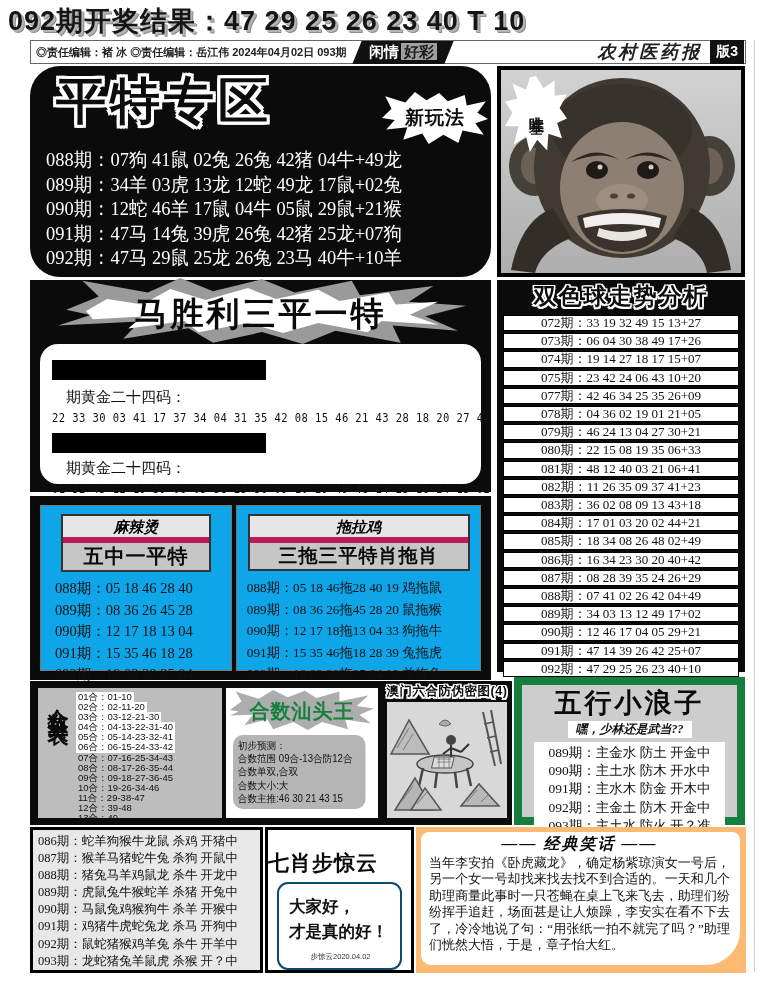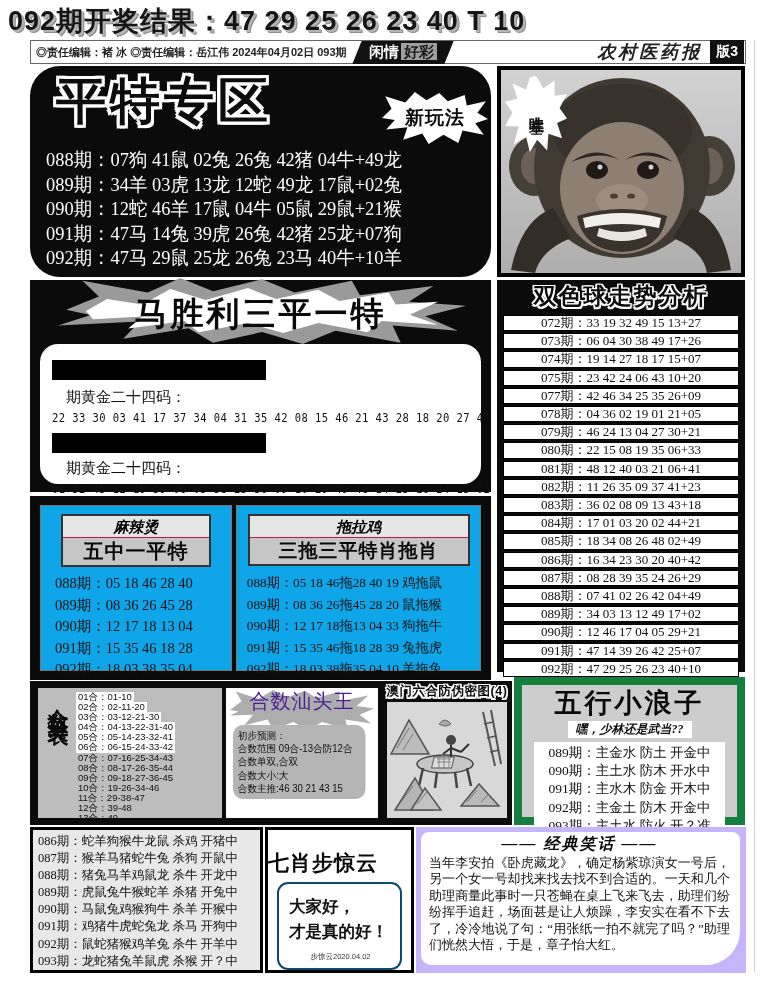--- a/index.html
+++ b/index.html
@@ -85,21 +85,21 @@
 
   
   #tips { left:30px; top:496px; width:461px; height:184px; }
   .tipbox { position:absolute; top:9px; bottom:9px; background:#0ea5e9; border:1px solid #777; }
   #mala { left:10px; width:192px; }
   #tuola { left:206px; width:245px; }
   .tip-head { margin:8px auto 6px; border:2px solid #333; background:#e6e6e6; text-align:center; }
   #mala .tip-head { width:150px; }
   #tuola .tip-head { width:222px; }
   .tip-brand { font-family:"Liberation Serif",serif; font-style:italic; font-weight:bold; font-size:15px; padding-top:2px; }
-  .tip-title { background:#c6c6c6; border-top:1px solid #be185d; font-weight:900; letter-spacing:1px; color:#0a0a0a; }
+  .tip-title { background:#c6c6c6; border-top:6px solid #be185d; font-weight:900; letter-spacing:1px; color:#0a0a0a; }
   #mala .tip-title { font-size:20px; }
   #tuola .tip-title { font-size:19px; }
   .tip-rows { font-family:"Liberation Serif",serif; color:#111; white-space:nowrap; }
   #mala .tip-rows { font-size:14.5px; line-height:21.5px; padding-left:14px; }
   #tuola .tip-rows { font-size:13.5px; line-height:21.5px; padding-left:10px; transform:scaleX(.98); transform-origin:left top; }
 
   
   #ssq { left:497px; top:280px; width:248px; height:392px; }
   .ssq-title { text-align:center; font-size:23px; font-weight:900; letter-spacing:2px; padding-top:1px; }
   .ssq-rows { margin:3px 6px 0 6px; display:flex; flex-direction:column; gap:2px; }
@@ -109,21 +109,21 @@
   #rowA { left:30px; top:681px; width:482px; height:144px; }
   .heshu { position:absolute; left:8px; top:7px; width:184px; bottom:7px; background:#bdbdbd; display:flex; }
   .heshu-vtitle { writing-mode:vertical-rl; text-orientation:upright; font-family:"Liberation Serif",serif; font-weight:900; font-size:21px; letter-spacing:4px; padding:4px 2px 0 6px; color:#0a0a0a; }
   .heshu-rows { padding:4px 0 0 2px; font-size:9.5px; line-height:10.1px; color:#111; white-space:nowrap; }
   .heshu-rows div { padding:0 2px; }
   .heshu-rows div.hl { background:#fff; width:fit-content; }
 
   .king { position:absolute; left:196px; top:7px; width:152px; bottom:7px; background:#fff; }
   .king-burst { position:absolute; left:4px; top:2px; width:144px; height:40px; background:#adadad;
     clip-path:polygon(0% 50%,8% 28%,4% 4%,20% 22%,30% 0%,40% 18%,52% 2%,60% 20%,76% 4%,76% 28%,96% 14%,88% 40%,100% 46%,90% 62%,98% 84%,80% 74%,82% 98%,64% 80%,54% 100%,44% 80%,30% 98%,26% 74%,10% 88%,16% 62%,0% 64%,6% 54%); }
-  .king-title { position:relative; text-align:center; font-size:20px; font-weight:400; letter-spacing:1px; z-index:2; color:#4c1d95; }
+  .king-title { position:relative; text-align:center; font-size:20px; font-weight:700; letter-spacing:1px; padding-top:10px; z-index:2; color:#15803d; }
   .king-lines { margin:10px 7px 0 7px; background:#b5b5b5; border-radius:10px; padding:4px 5px; font-size:10px; line-height:13.2px; color:#111; white-space:nowrap; transform:scaleX(.96); transform-origin:left top; }
 
   .miti { position:absolute; left:352px; top:0px; width:130px; height:144px; background:#0b0b0b; }
   .miti-title { text-align:center; font-size:12.5px; font-weight:900; letter-spacing:.5px; padding-top:2px; white-space:nowrap; }
   .miti-art { margin:2px 5px; height:116px; background:#d8d8d8; }
 
   
   #wuxing { left:514px; top:677px; width:231px; height:148px; background:#cdcdcd; border:8px solid #15803d; }
   .wx-title { text-align:center; font-weight:900; font-size:27px; letter-spacing:3px; color:#0a0a0a; }
   .wx-sub { width:fit-content; margin:0 auto; background:#fff; font-family:"Liberation Serif",serif; font-style:italic; font-weight:bold; font-size:12px; padding:0 8px; color:#111; }
@@ -132,21 +132,21 @@
   
   #qrows { left:30px; top:827px; width:233px; height:146px; background:#e8e8e8; border:3px solid #000; padding:3px 0 0 5px; }
   #qrows div { font-family:"Liberation Serif",serif; font-size:12.5px; line-height:17.1px; white-space:nowrap; color:#111; }
 
   #qbox { left:265px; top:827px; width:149px; height:146px; background:#fff; border:3px solid #000; }
   .qx-title { font-weight:900; font-size:21px; letter-spacing:1px; padding-top:19px; color:#0a0a0a; }
   .qx-bubble { margin:5px 9px 0; border:2px solid #0c4a6e; border-radius:11px; padding:10px 8px 2px 10px; }
   .qx-line { font-size:16.5px; font-weight:bold; color:#111; line-height:25px; }
   .qx-sign { text-align:center; font-size:7.5px; color:#333; margin:8px 0 4px; }
 
-  #joke { left:416px; top:827px; width:330px; height:146px; background:#c4b5fd; padding:5px 6px 8px 5px; }
+  #joke { left:416px; top:827px; width:330px; height:146px; background:#fdba74; padding:5px 6px 8px 5px; }
   .joke-inner { background:#fff; height:100%; border-radius:8px 8px 34px 10px; padding:2px 10px 0 8px; }
   .joke-title { text-align:center; font-family:"Liberation Serif",serif; font-weight:900; font-style:italic; font-size:16px; letter-spacing:2px; color:#0a0a0a; }
   .joke-body { font-family:"Liberation Serif",serif; font-size:13px; line-height:16.4px; text-align:justify; color:#111; }
 </style>
 </head>
 <body>
 
 <div class="abs result-headline">092期开奖结果：47 29 25 26 23 40 T 10</div>
 
 <div class="abs info-bar">

